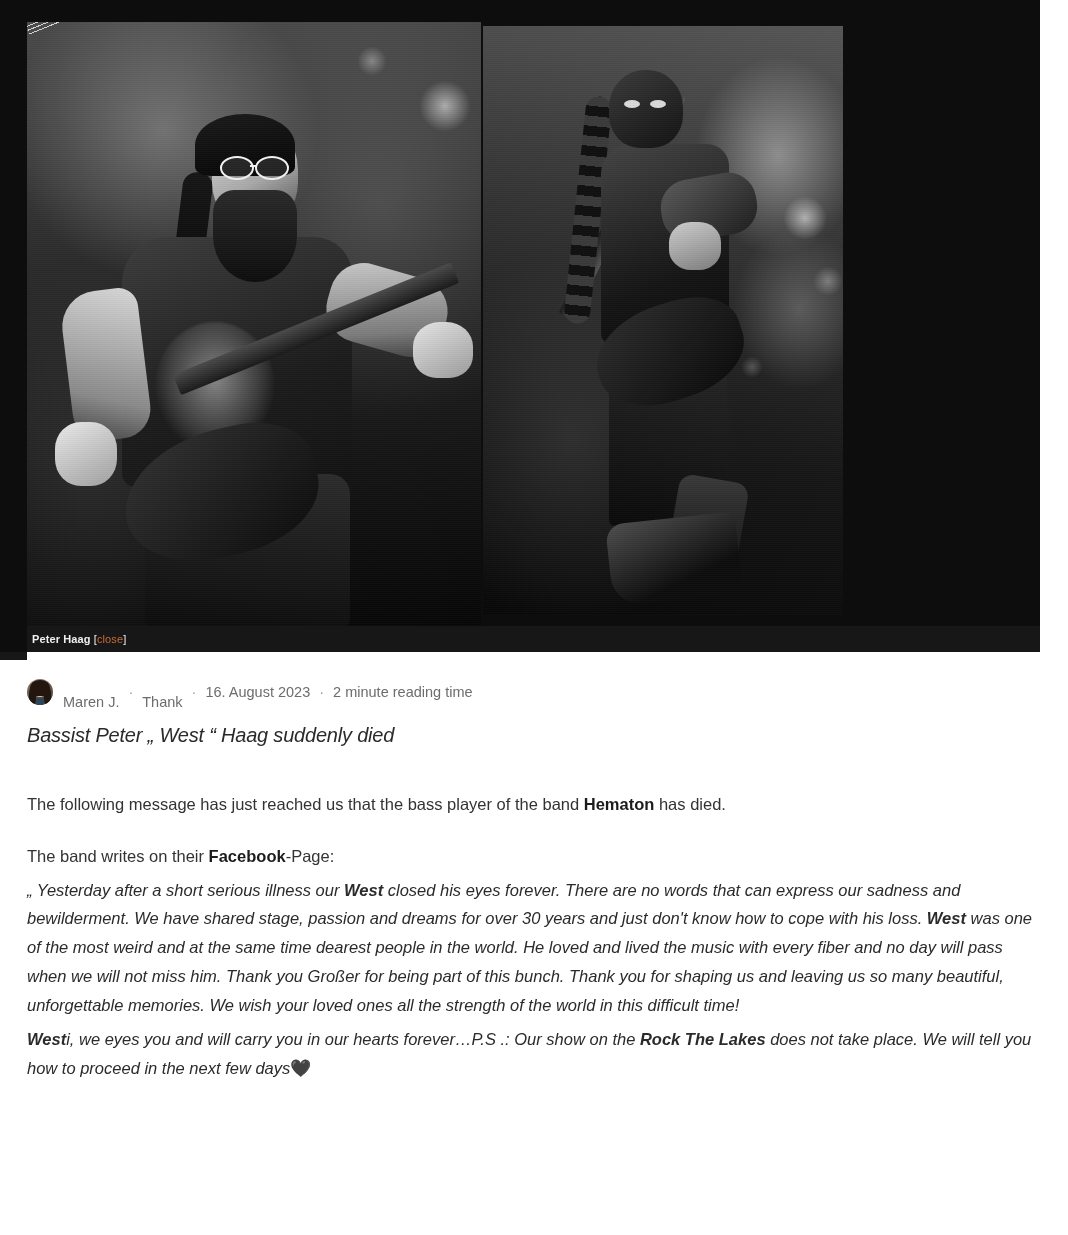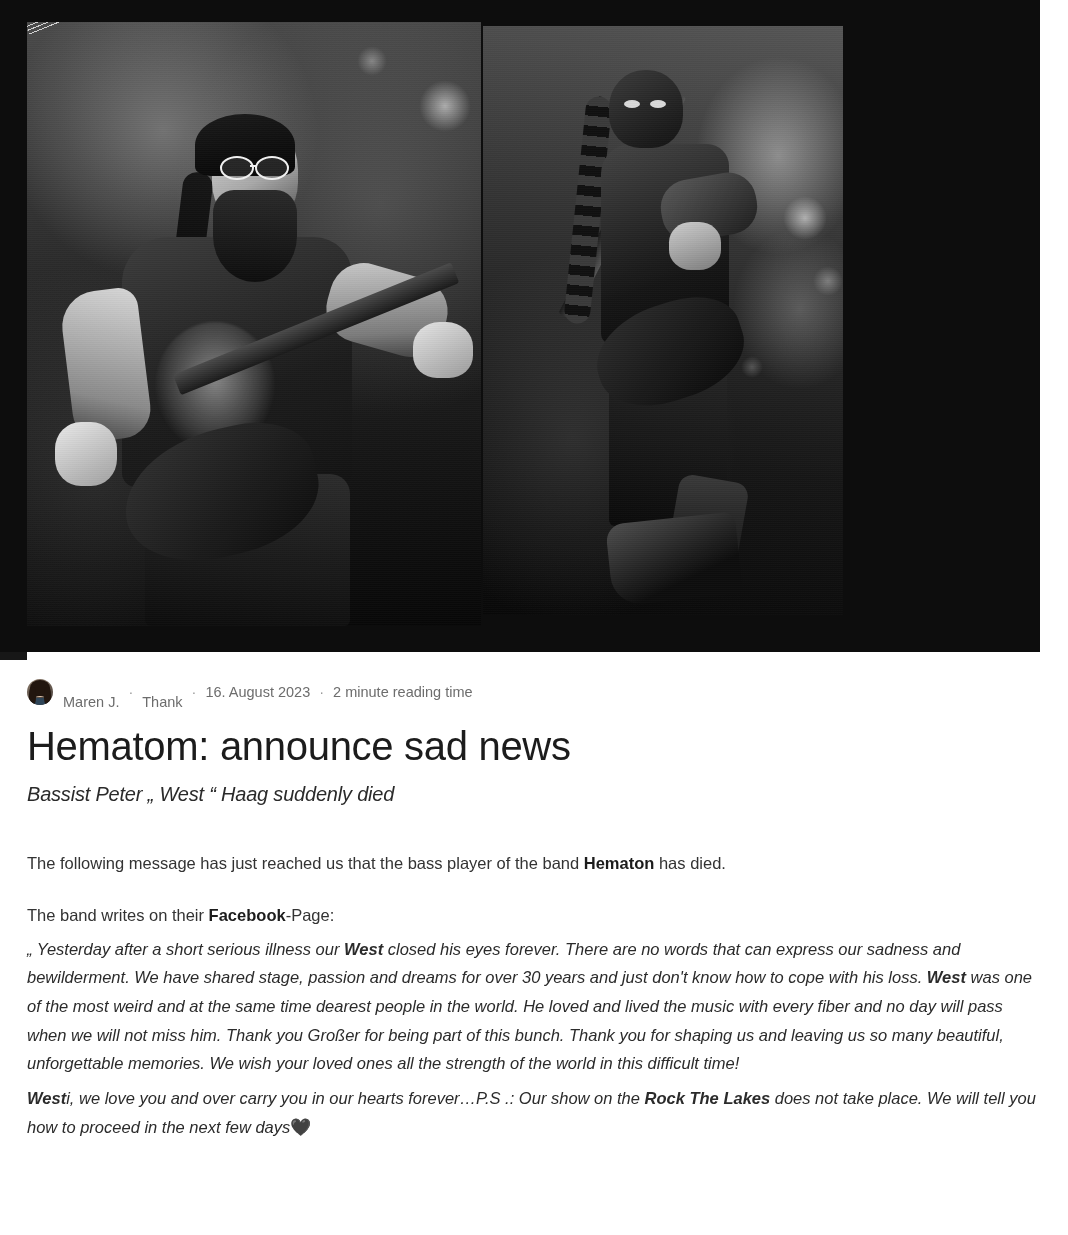--- a/index.html
+++ b/index.html
@@ -390,46 +390,49 @@
         <div class="fig r-head"></div>
         <div class="fig r-mask-eye1"></div>
         <div class="fig r-mask-eye2"></div>
         <div class="fig r-boot2"></div>
         <div class="fig r-boot"></div>
         <div class="grain"></div>
       </div>
 
     </div>
 
+    <div class="caption-bar">
+      <span class="credit">Peter Haag</span>
+      <span class="bracket">[</span><a href="#" class="close-link">close</a><span class="bracket">]</span>
+    </div>
   </div>
 
   <div class="meta">
     <span class="avatar">
       <span class="shoulders"></span>
       <span class="face"></span>
       <span class="hair"></span>
       <span class="hair2"></span>
       <span class="hair3"></span>
     </span>
     <a href="#">Maren J.</a>
     <span class="meta-sep">·</span>
     <a href="#">Thank</a>
     <span class="meta-sep">·</span>
     <span>16. August 2023</span>
     <span class="meta-sep">·</span>
     <span>2 minute reading time</span>
   </div>
 
-  <h1 class="title">Hematom: announce sad news</h1>
   <h2 class="subtitle">Bassist Peter „ West “ Haag suddenly died</h2>
 
   <div class="body">
 
     <p class="lead"><span>The following message has just reached us that the bass player of the band </span><b>Hematon</b><span> has died.</span></p>
 
     <p class="lead2"><span>The band writes on their </span><b>Facebook</b><span>-Page:</span></p>
 
     <p class="quote"><span>„ Yesterday after a short serious illness our </span><span class="name">West</span><span> closed his eyes forever. There are no words that can express our sadness and bewilderment. We have shared stage, passion and dreams for over 30 years and just don't know how to cope with his loss. </span><span class="name">West</span><span> was one of the most weird and at the same time dearest people in the world. He loved and lived the music with every fiber and no day will pass when we will not miss him. Thank you Großer for being part of this bunch. Thank you for shaping us and leaving us so many beautiful, unforgettable memories. We wish your loved ones all the strength of the world in this difficult time!</span></p>
 
-    <p class="quote"><span class="name">West</span><span>i, we love you and over carry you in our hearts forever…P.S .: Our show on the </span><span class="name">Rock The Lakes</span><span> does not take place. We will tell you how to proceed in the next few days</span><span class="heart">🖤</span></p>
+    <p class="quote"><span class="name">West</span><span>i, we eyes you and will carry you in our hearts forever…P.S .: Our show on the </span><span class="name">Rock The Lakes</span><span> does not take place. We will tell you how to proceed in the next few days</span><span class="heart">🖤</span></p>
 
   </div>
 </div>
 
 </body></html>

